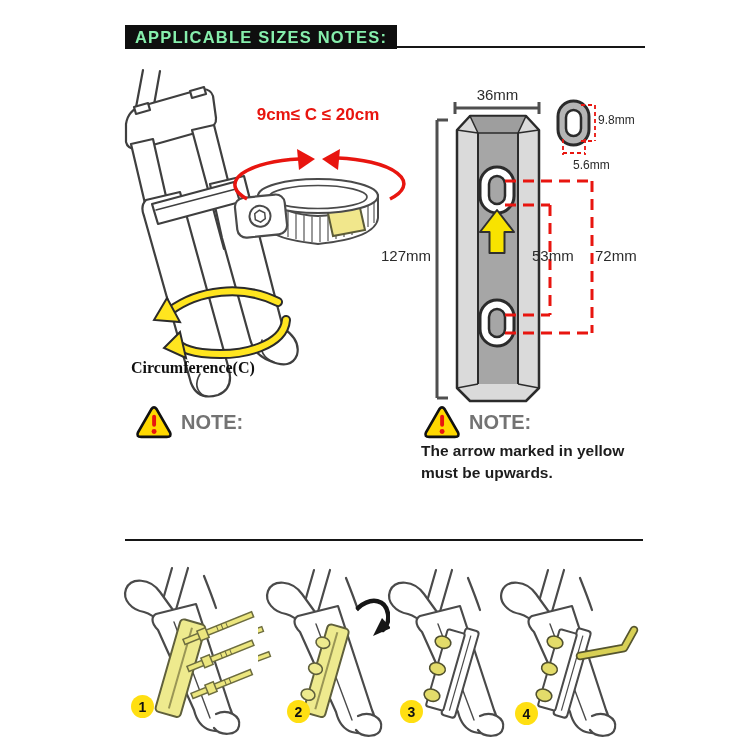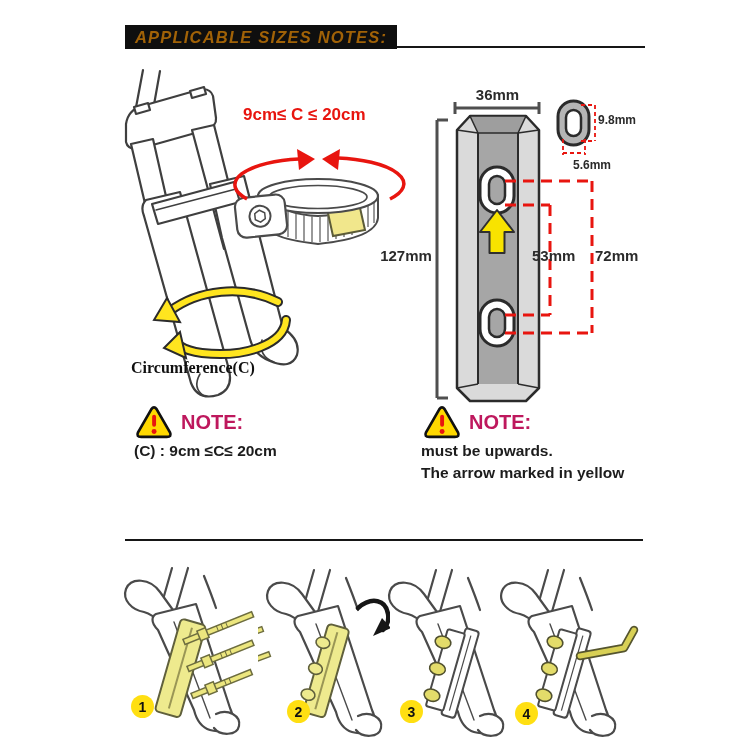--- a/index.html
+++ b/index.html
@@ -1,25 +1,25 @@
 <!DOCTYPE html>
 <html><head>
 <meta charset="utf-8">
 <style>
   html,body{margin:0;padding:0;background:#fff;}
   #canvas{position:relative;width:750px;height:750px;background:#fff;overflow:hidden;
           font-family:"Liberation Sans",sans-serif;}
   .abs{position:absolute;}
-  .banner{background:#0f0f0f;color:#a16207;font-weight:bold;font-size:16.5px;
-          letter-spacing:1.2px;line-height:24px;height:24px;padding:0 10px;white-space:nowrap;font-style:italic;}
+  .banner{background:#0f0f0f;color:#86efac;font-weight:bold;font-size:16.5px;
+          letter-spacing:1.2px;line-height:24px;height:24px;padding:0 10px;white-space:nowrap;}
   .rule{background:#161616;height:2px;}
-  .red-label{color:#e8150f;font-weight:800;font-size:17px;white-space:nowrap;}
-  .dim-label{color:#2b2b2b;font-weight:bold;font-size:15px;white-space:nowrap;}
+  .red-label{color:#e8150f;font-weight:800;font-size:17px;text-align:center;white-space:nowrap;}
+  .dim-label{color:#2b2b2b;font-weight:normal;font-size:15px;white-space:nowrap;}
   .dim-label.small{font-size:12px;}
-  .note-title{color:#be185d;font-weight:800;font-size:20px;white-space:nowrap;}
+  .note-title{color:#737373;font-weight:800;font-size:20px;white-space:nowrap;}
   .note-body{color:#1c1c1c;font-weight:600;font-size:15.5px;line-height:22px;white-space:nowrap;}
   .circ-label{color:#101010;font-weight:800;font-size:16px;white-space:nowrap;font-family:Liberation Serif, serif;}
   .badge{width:23px;height:23px;border-radius:50%;background:#ffdf12;color:#111;
          font-size:14px;font-weight:bold;display:flex;align-items:center;justify-content:center;}
   svg{display:block;}
 </style>
 </head>
 <body>
 
 <div id="canvas">
@@ -179,32 +179,31 @@
   <div class="abs dim-label" style="left:532px;top:247px;">53mm</div>
   <div class="abs dim-label" style="left:595px;top:247px;">72mm</div>
 
   <svg class="abs" style="left:135px;top:405px;" width="38" height="34" viewBox="0 0 36 33">
     <path d="M15.5,4 Q18,0.5 20.5,4 L33.5,26.5 Q35.5,31 30.5,31 L5.5,31 Q0.5,31 2.5,26.5 Z" fill="#ffd800" stroke="#111" stroke-width="2.6" stroke-linejoin="round"></path>
     <rect x="16.2" y="9.5" width="3.8" height="11.5" rx="1.9" fill="#e8150f"></rect>
     <circle cx="18.1" cy="25.8" r="2.4" fill="#e8150f"></circle>
   </svg>
   <div class="abs note-title" style="left:181px;top:411px;">NOTE:</div>
   <div class="abs note-body" style="left:134px;top:440px;">
-    <div>(C) : 9cm ≤C≤ 20cm</div>
   </div>
 
   <svg class="abs" style="left:423px;top:405px;" width="38" height="34" viewBox="0 0 36 33">
     <path d="M15.5,4 Q18,0.5 20.5,4 L33.5,26.5 Q35.5,31 30.5,31 L5.5,31 Q0.5,31 2.5,26.5 Z" fill="#ffd800" stroke="#111" stroke-width="2.6" stroke-linejoin="round"></path>
     <rect x="16.2" y="9.5" width="3.8" height="11.5" rx="1.9" fill="#e8150f"></rect>
     <circle cx="18.1" cy="25.8" r="2.4" fill="#e8150f"></circle>
   </svg>
   <div class="abs note-title" style="left:469px;top:411px;">NOTE:</div>
   <div class="abs note-body" style="left:421px;top:440px;">
+    <div>The arrow marked in yellow</div>
     <div>must be upwards.</div>
-    <div>The arrow marked in yellow</div>
   </div>
 
   <div class="abs rule" style="left:125px;top:539px;width:518px;"></div>
 
   <svg class="abs" style="left:116px;top:566px;" width="160" height="178" viewBox="0 0 160 178">
     <use href="#fork-leg"></use>
     <g transform="rotate(16 64 100)">
       <rect x="52" y="54" width="26" height="96" rx="4" fill="#eeea8e" stroke="#60603c" stroke-width="2"></rect>
       <line x1="65" y1="60" x2="65" y2="144" stroke="#9a9655" stroke-width="2"></line>
     </g>

